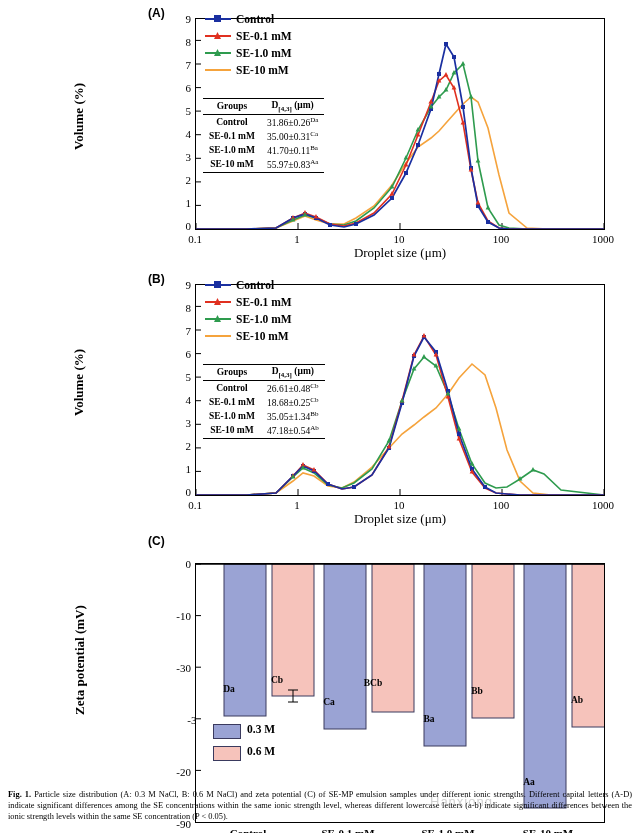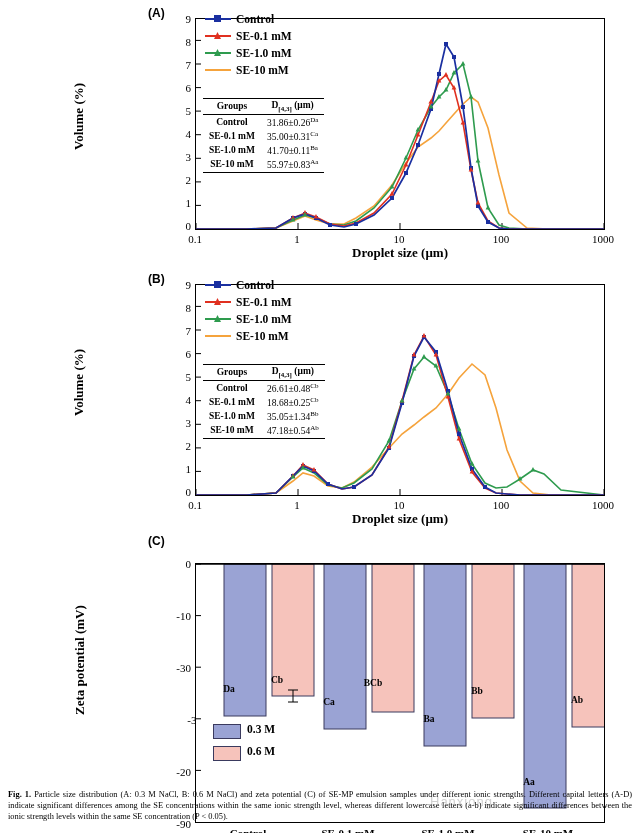--- a/index.html
+++ b/index.html
@@ -29,21 +29,21 @@
   
   .plot {
     position: absolute;
     border: 1.3px solid #000;
     background: #fff;
     box-sizing: border-box;
   }
   .axis-label {
     position: absolute;
     font-family: "Liberation Serif", serif;
-    font-weight: bold;
+    font-weight: normal;
     font-size: 13px;
     text-align: center;
   }
   .ylabel {
     position: absolute;
     font-family: "Liberation Serif", serif;
     font-weight: bold;
     font-size: 13px;
     transform-origin: 0 0;
     transform: rotate(-90deg);

